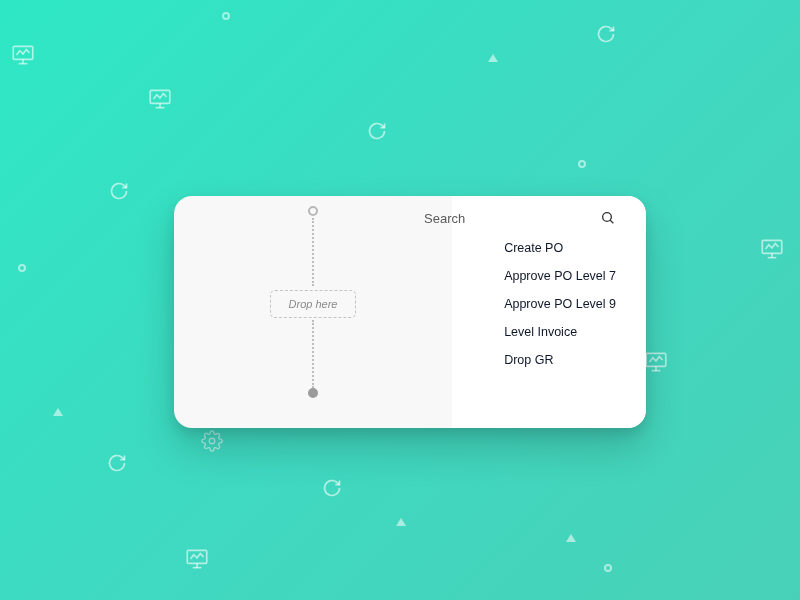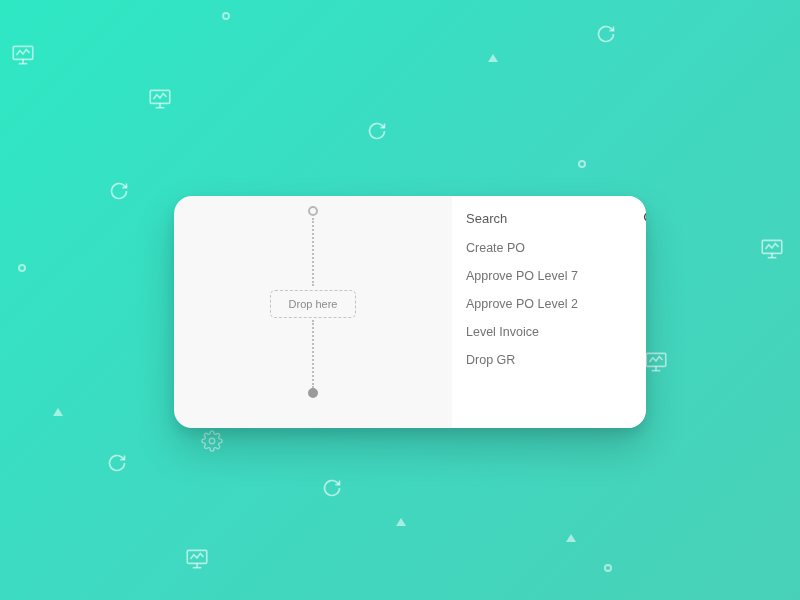--- a/index.html
+++ b/index.html
@@ -64,29 +64,31 @@
     position: absolute;
     left: 50%; top: 94px; transform: translateX(-50%);
     min-width: 86px;
     padding: 7px 14px;
     border: 1.5px dashed #c4c4c4;
     border-radius: 5px;
     font-size: 11px;
     color: #8a8a8a;
     text-align: center;
     background: #f8f8f8;
+    font-style: italic;
   }
   .panel {
     width: 194px;
     background: #ffffff;
     border-top-right-radius: 18px;
     border-bottom-right-radius: 18px;
     padding: 10px 16px 6px 0;
     display: flex;
     flex-direction: column;
+    align-items: flex-end;
   }
   .search-row {
     display: flex;
     align-items: center;
     padding: 4px 14px 8px 14px;
   }
   .search-input {
     flex: 1;
     border: none;
     outline: none;
@@ -96,21 +98,21 @@
   }
   .search-input::placeholder { color: #5a5a5a; }
   .search-icon {
     width: 16px; height: 16px;
     flex-shrink: 0;
   }
   .list { list-style: none; }
   .list-item {
     padding: 7px 14px;
     font-size: 12.5px;
-    color: #737373;
+    color: #0f172a;
     cursor: pointer;
   }
 </style>
 </head>
 <body>
 
 <div class="bg-icon bg-circle" style="left:222px; top:12px;"></div>
 <div class="bg-icon bg-circle" style="left:578px; top:160px;"></div>
 <div class="bg-icon bg-circle" style="left:18px; top:264px;"></div>
 <div class="bg-icon bg-circle" style="left:604px; top:564px;"></div>
@@ -190,19 +192,19 @@
     <div class="search-row">
       <input class="search-input" type="text" placeholder="Search" style="">
       <svg class="search-icon" viewBox="0 0 24 24" fill="none" stroke="#333" stroke-width="2">
         <circle cx="10.5" cy="10.5" r="6.5"></circle>
         <line x1="20" y1="20" x2="15.2" y2="15.2"></line>
       </svg>
     </div>
     <ul class="list">
       <li class="list-item">Create PO</li>
       <li class="list-item">Approve PO Level 7</li>
-      <li class="list-item">Approve PO Level 2</li>
+      <li class="list-item">Approve PO Level 9</li>
       <li class="list-item">Level Invoice</li>
       <li class="list-item">Drop GR</li>
     </ul>
   </div>
 
 </div>
 
 </body></html>

